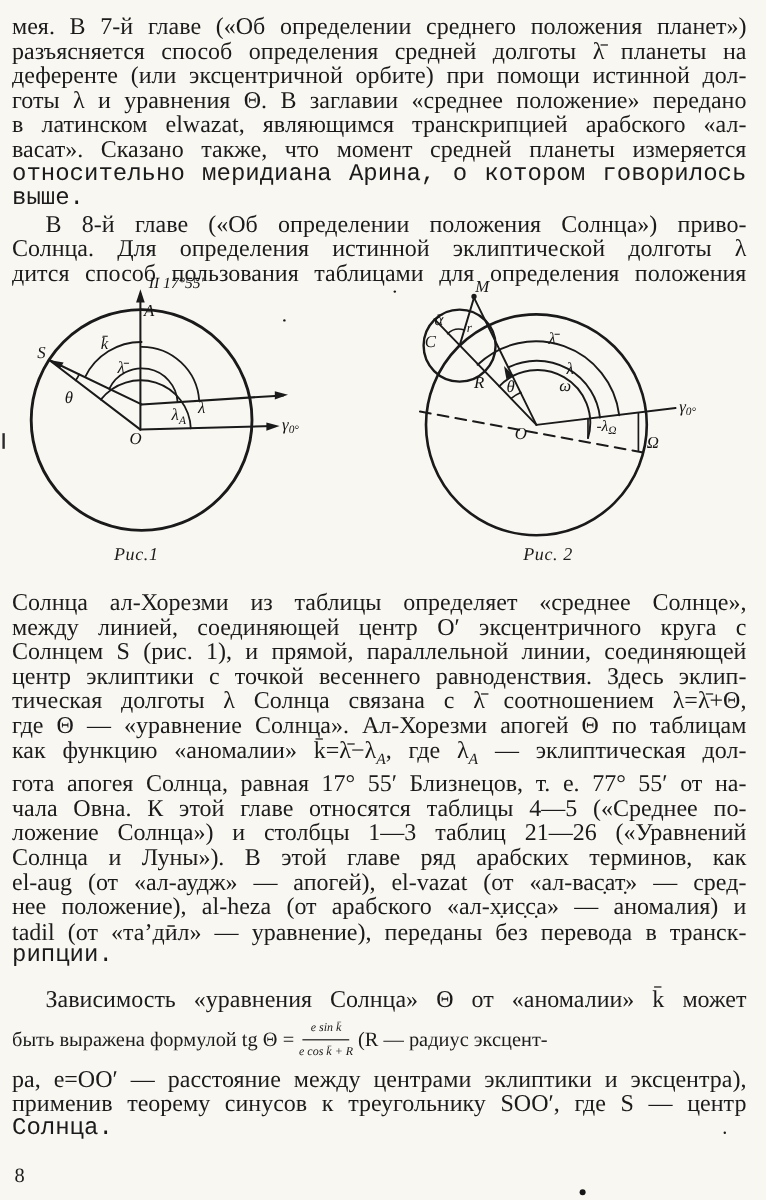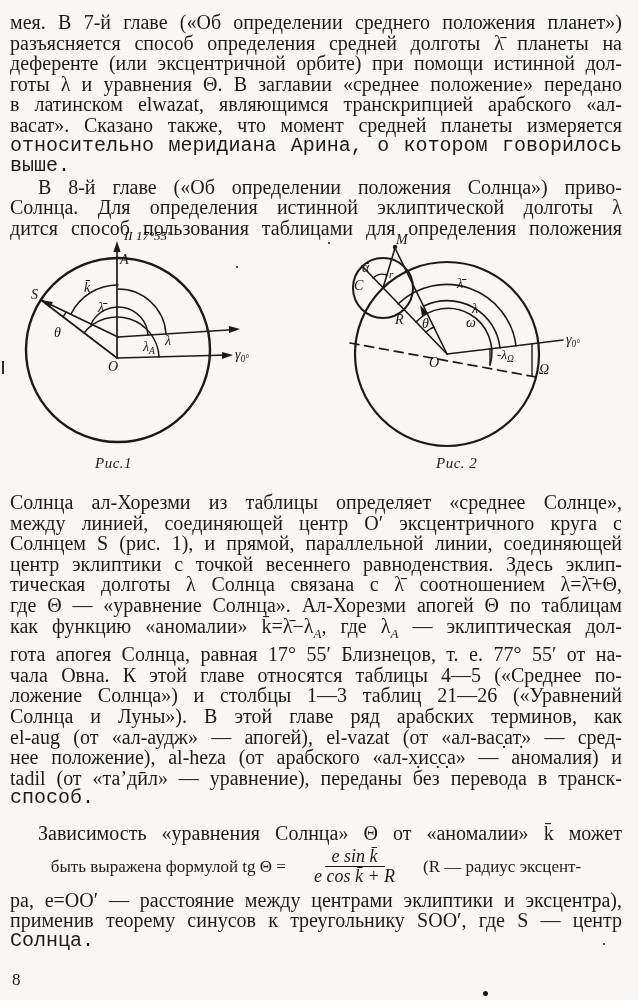--- a/index.html
+++ b/index.html
@@ -15,25 +15,25 @@
   .ln{
     display:block;
     font-size:20px;line-height:20.6px;
     text-align:justify;text-align-last:justify;
     white-space:normal;
   }
   .ln.last{text-align-last:left;font-family:Liberation Mono, monospace;}
   .ln.ind{text-indent:28px;}
   sub.svar{vertical-align:sub;font-size:0.65em;font-style:italic;}
   .fline{
-    display:flex;align-items:center;justify-content:center;
-    height:46px;font-size:17px;gap:24px;
+    display:flex;align-items:center;justify-content:flex-start;
+    height:46px;font-size:17px;
   }
   .frac{display:inline-flex;flex-direction:column;align-items:center;
-    font-style:italic;font-size:18px;line-height:17px;margin:0 4px;}
+    font-style:italic;font-size:10px;line-height:17px;margin:0 4px;}
   .frac .num{border-bottom:1.5px solid #1b1b1b;padding:0 7px 1px 7px;}
   .frac .den{padding-top:1px;}
   .figure{position:absolute;width:318px;height:252px;}
   #fig1{left:0;top:225px;width:320px;}
   #fig2{left:320px;top:225px;}
   .figure svg{position:absolute;left:0;top:0;}
   .fl{
     position:absolute;font-style:italic;font-size:14px;line-height:14px;
     white-space:nowrap;color:#141414;
   }
@@ -146,21 +146,21 @@
     <div class="ln">тическая долготы λ Солнца связана с λ̄ соотношением λ=λ̄+Θ,</div>
     <div class="ln">где Θ — «уравнение Солнца». Ал-Хорезми апогей Θ по таблицам</div>
     <div class="ln"><span>как функцию «аномалии» k̄=λ̄−λ</span><sub class="svar">A</sub><span>, где λ</span><sub class="svar">A</sub><span> — эклиптическая дол-</span></div>
     <div class="ln">гота апогея Солнца, равная 17° 55′ Близнецов, т. е. 77° 55′ от на-</div>
     <div class="ln">чала Овна. К этой главе относятся таблицы 4—5 («Среднее по-</div>
     <div class="ln">ложение Солнца») и столбцы 1—3 таблиц 21—26 («Уравнений</div>
     <div class="ln">Солнца и Луны»). В этой главе ряд арабских терминов, как</div>
     <div class="ln">el-aug (от «ал-аудж» — апогей), el-vazat (от «ал-вас̣ат̣» — сред-</div>
     <div class="ln">нее положение), al-heza (от арабского «ал-х̣ис̣с̣а» — аномалия) и</div>
     <div class="ln">tadil (от «та’дӣл» — уравнение), переданы без перевода в транск-</div>
-    <div class="ln last">способ.</div>
+    <div class="ln last">рипции.</div>
   </div>
 
   <div class="textblock" style="top:823px;">
     <div class="ln ind">Зависимость «уравнения Солнца» Θ от «аномалии» k̄ может</div>
     <div class="fline">
       <span>быть выражена формулой tg Θ =</span>
       <span class="frac">
         <span class="num">e sin k̄</span>
         <span class="den">e cos k̄ + R</span>
       </span>

